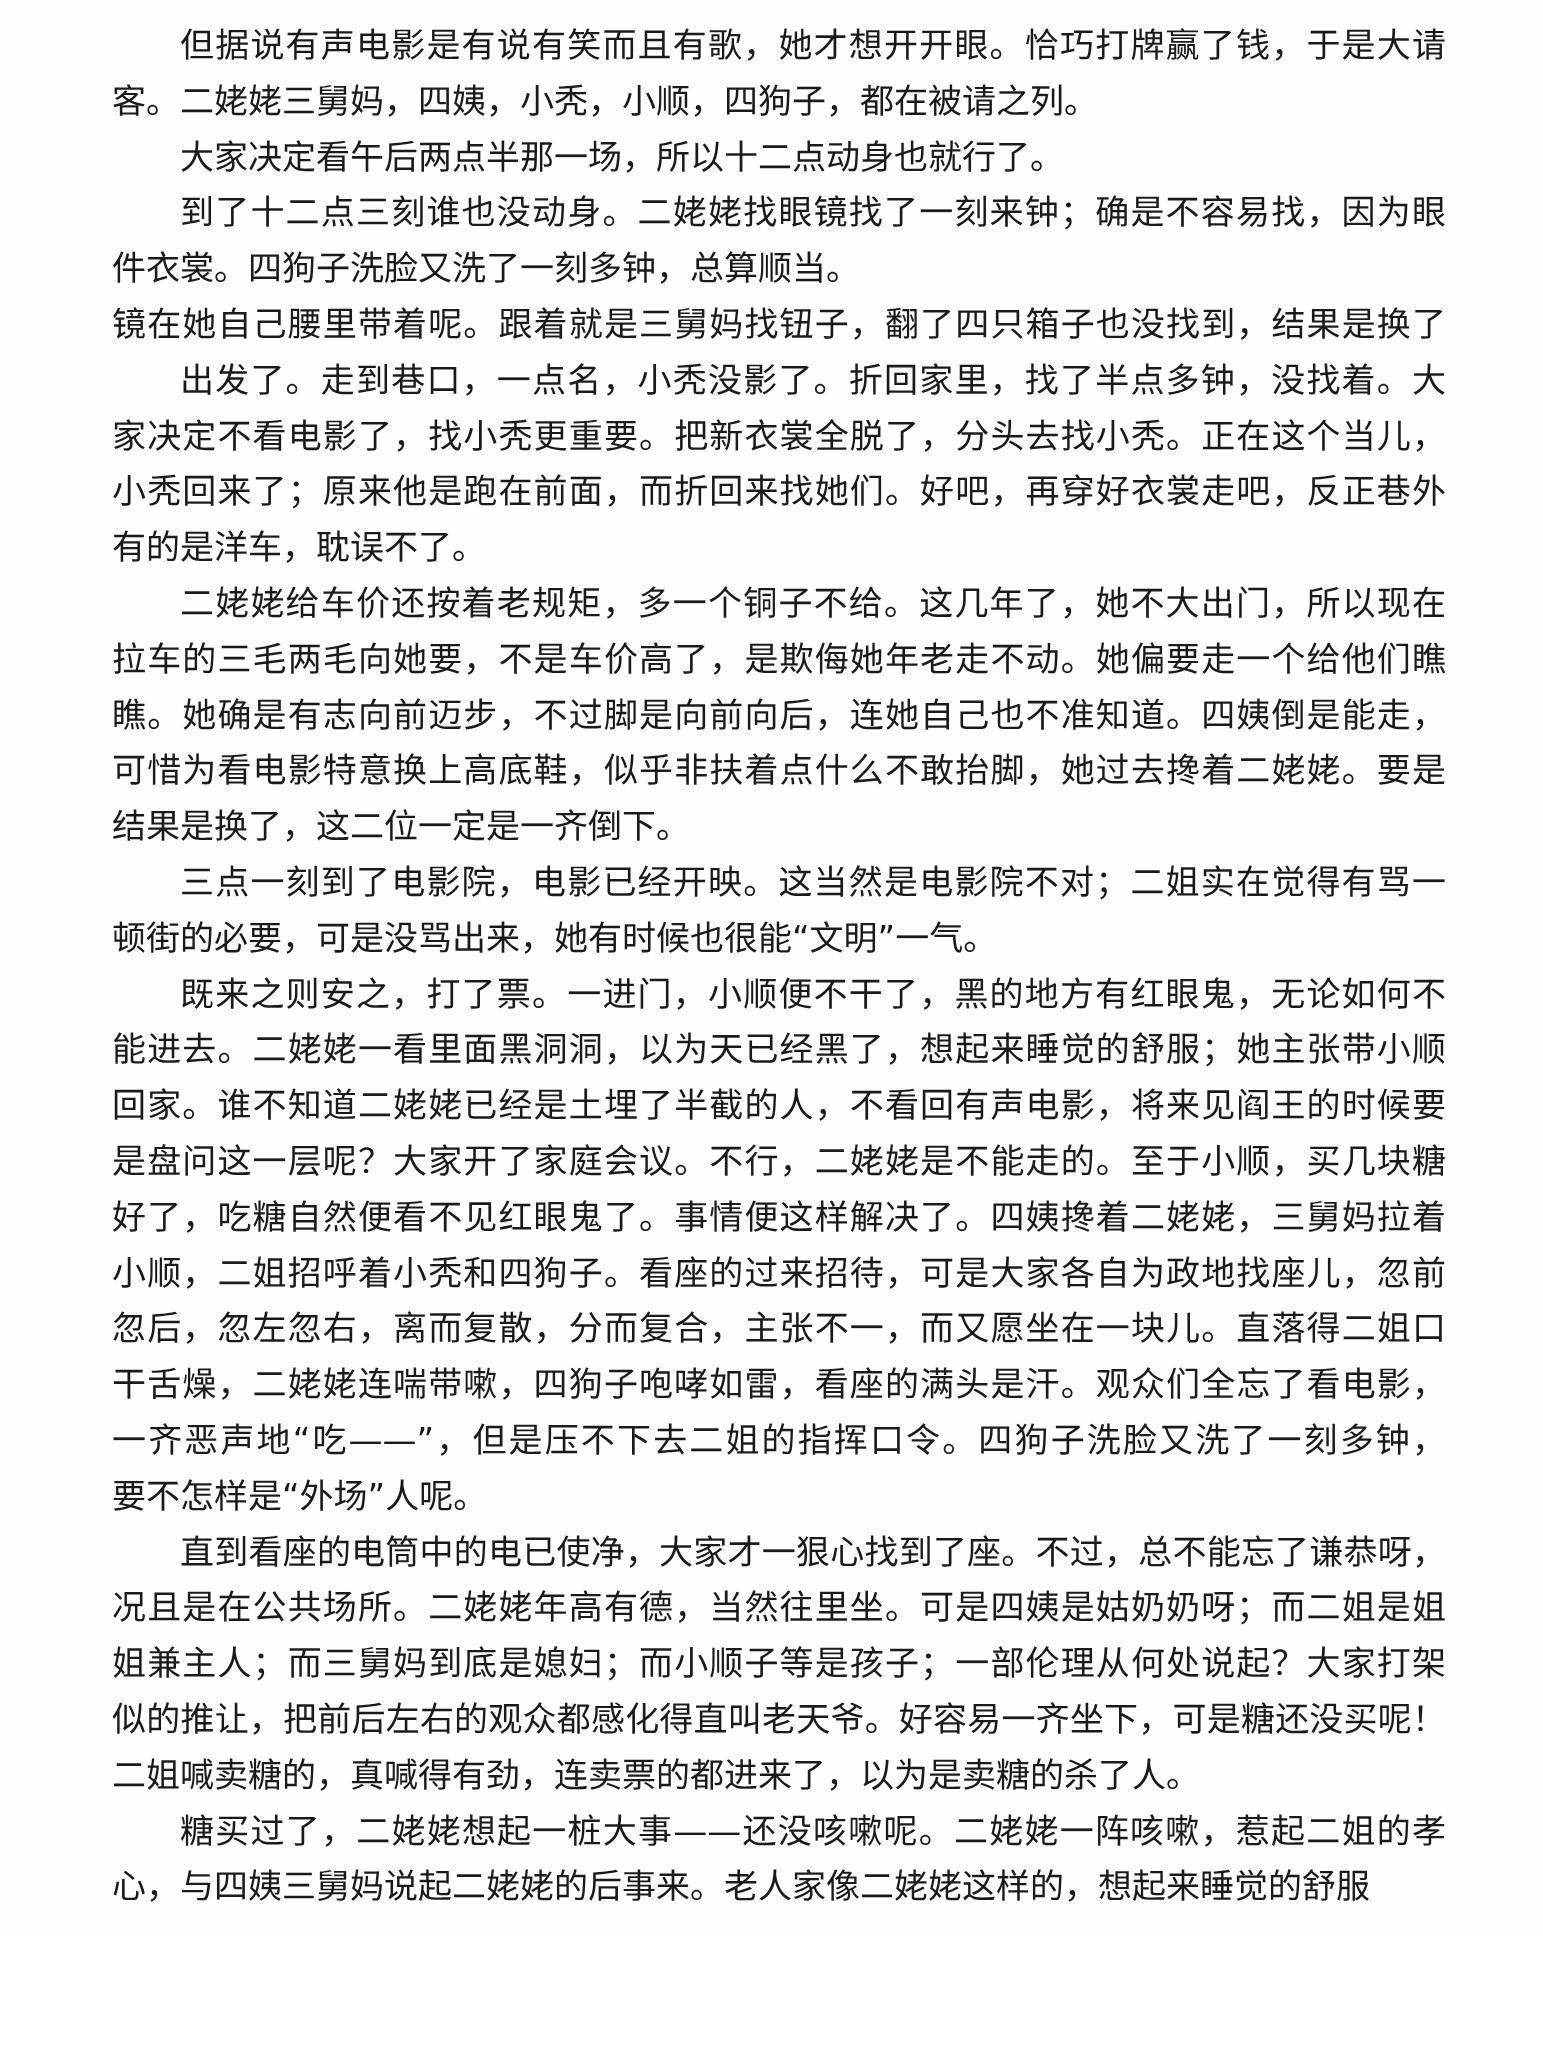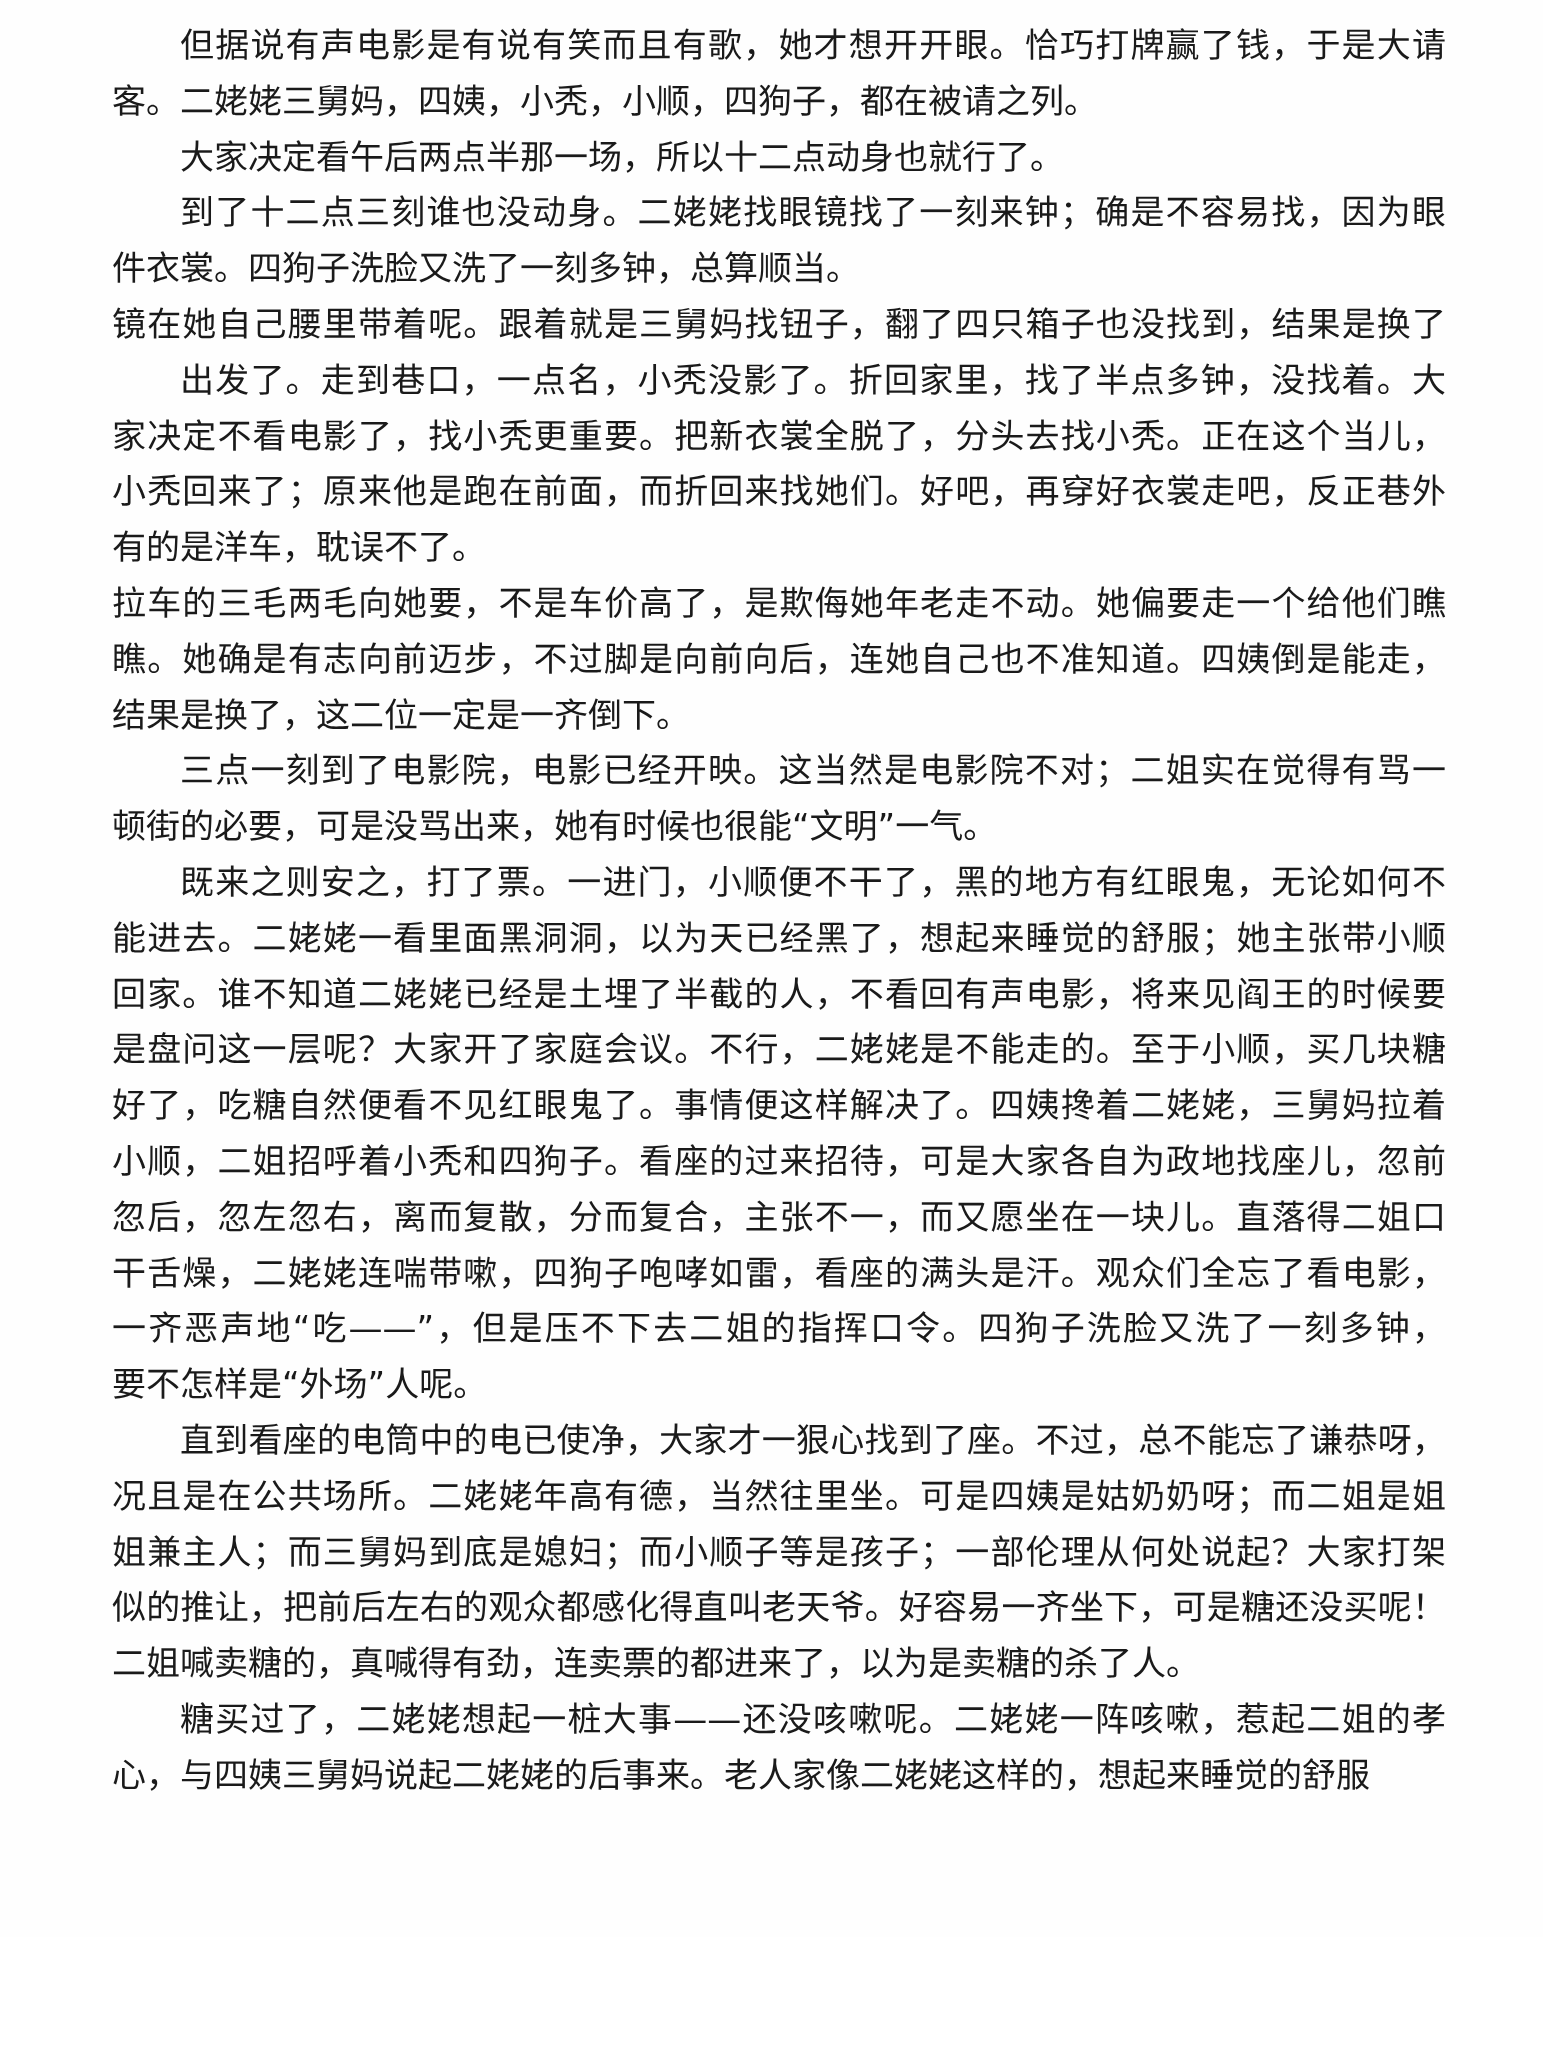--- a/index.html
+++ b/index.html
@@ -114,22 +114,24 @@
         <div class="line last">件衣裳。四狗子洗脸又洗了一刻多钟，总算顺当。</div>
         <div class="line">镜在她自己腰里带着呢。跟着就是三舅妈找钮子，翻了四只箱子也没找到，结果是换了</div>
       </div>
       <div class="paragraph">
         <div class="line first">出发了。走到巷口，一点名，小秃没影了。折回家里，找了半点多钟，没找着。大</div>
         <div class="line">家决定不看电影了，找小秃更重要。把新衣裳全脱了，分头去找小秃。正在这个当儿，</div>
         <div class="line">小秃回来了；原来他是跑在前面，而折回来找她们。好吧，再穿好衣裳走吧，反正巷外</div>
         <div class="line last">有的是洋车，耽误不了。</div>
       </div>
       <div class="paragraph">
+        <div class="line first">二姥姥给车价还按着老规矩，多一个铜子不给。这几年了，她不大出门，所以现在</div>
         <div class="line">拉车的三毛两毛向她要，不是车价高了，是欺侮她年老走不动。她偏要走一个给他们瞧</div>
         <div class="line">瞧。她确是有志向前迈步，不过脚是向前向后，连她自己也不准知道。四姨倒是能走，</div>
+        <div class="line">可惜为看电影特意换上高底鞋，似乎非扶着点什么不敢抬脚，她过去搀着二姥姥。要是</div>
         <div class="line last">结果是换了，这二位一定是一齐倒下。</div>
       </div>
       <div class="paragraph">
         <div class="line first">三点一刻到了电影院，电影已经开映。这当然是电影院不对；二姐实在觉得有骂一</div>
         <div class="line last">顿街的必要，可是没骂出来，她有时候也很能“文明”一气。</div>
       </div>
       <div class="paragraph">
         <div class="line first">既来之则安之，打了票。一进门，小顺便不干了，黑的地方有红眼鬼，无论如何不</div>
         <div class="line">能进去。二姥姥一看里面黑洞洞，以为天已经黑了，想起来睡觉的舒服；她主张带小顺</div>
         <div class="line">回家。谁不知道二姥姥已经是土埋了半截的人，不看回有声电影，将来见阎王的时候要</div>

